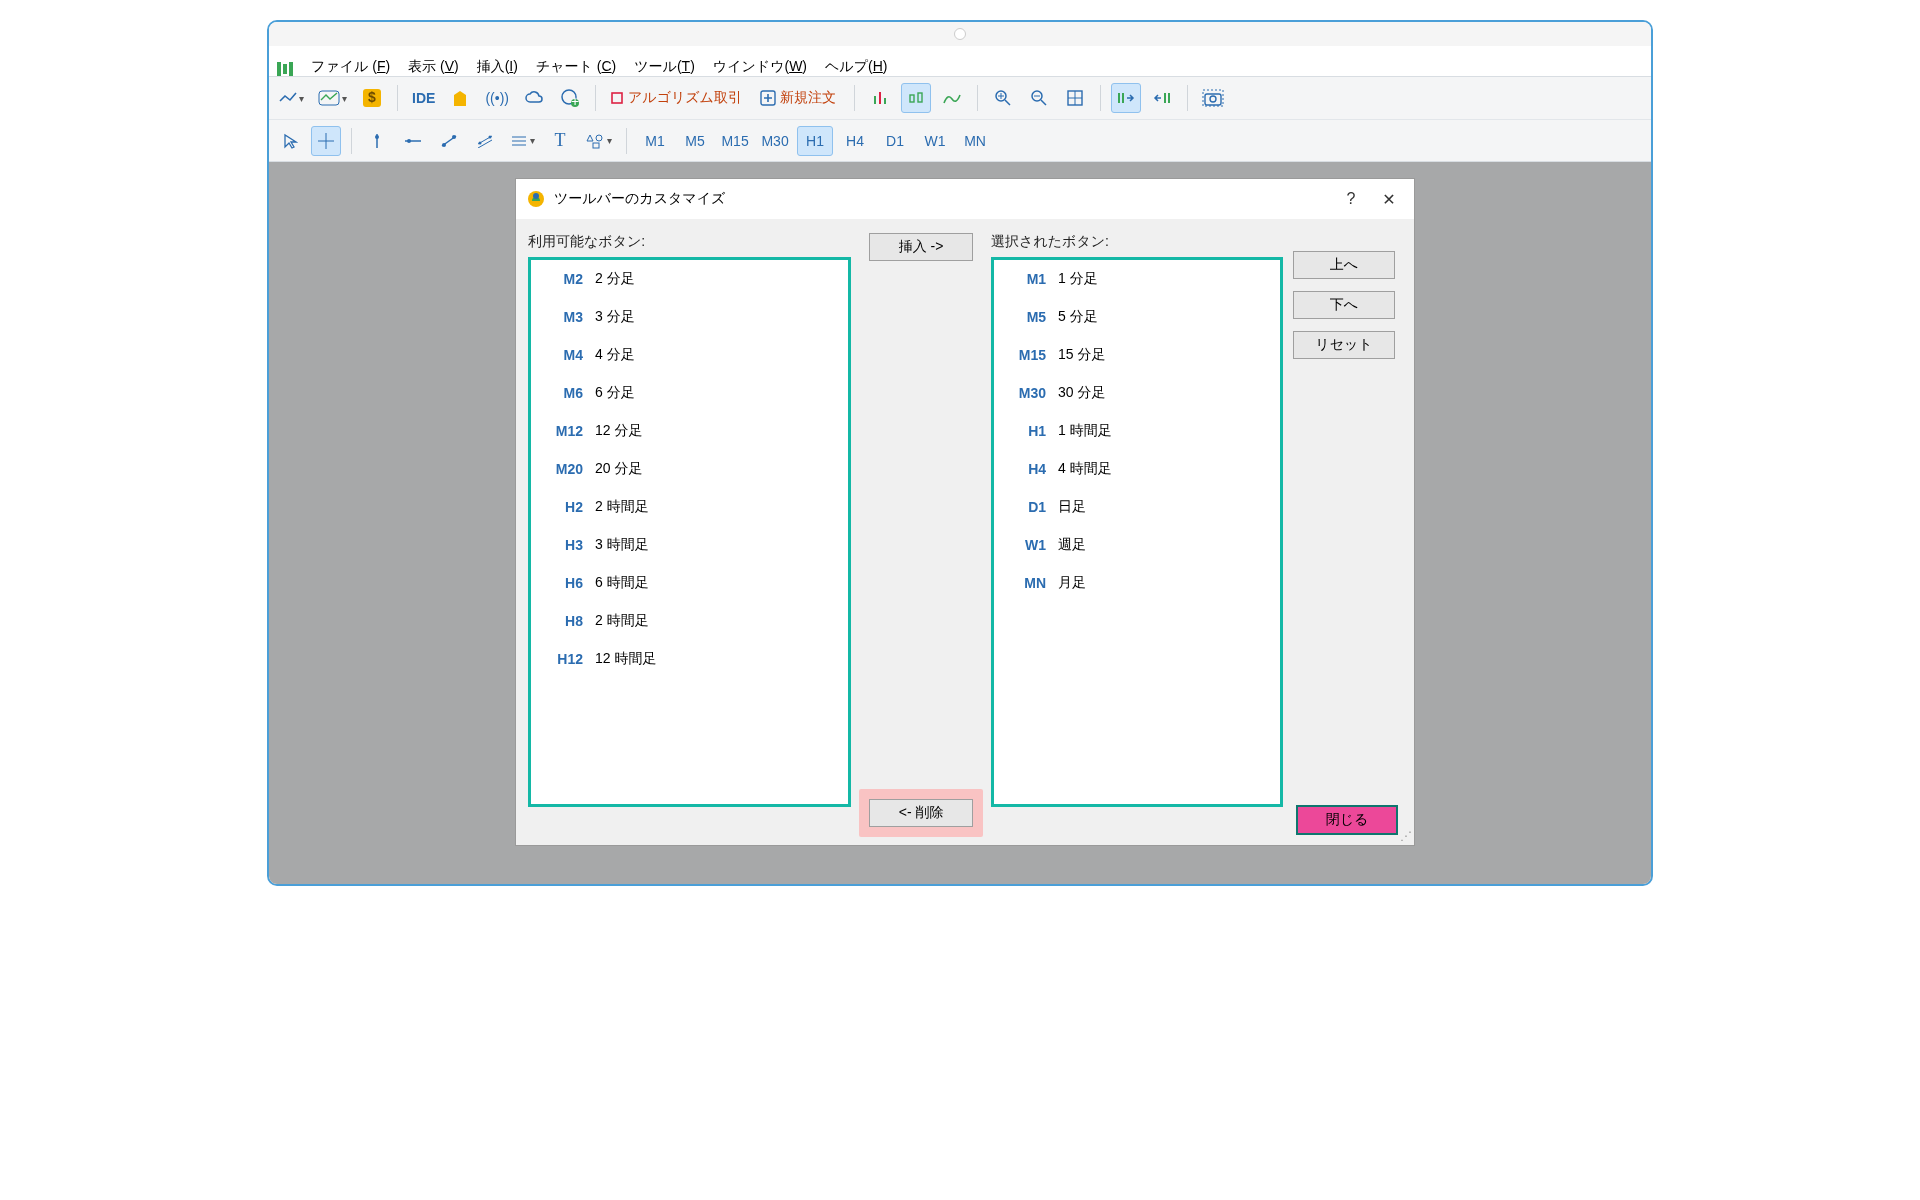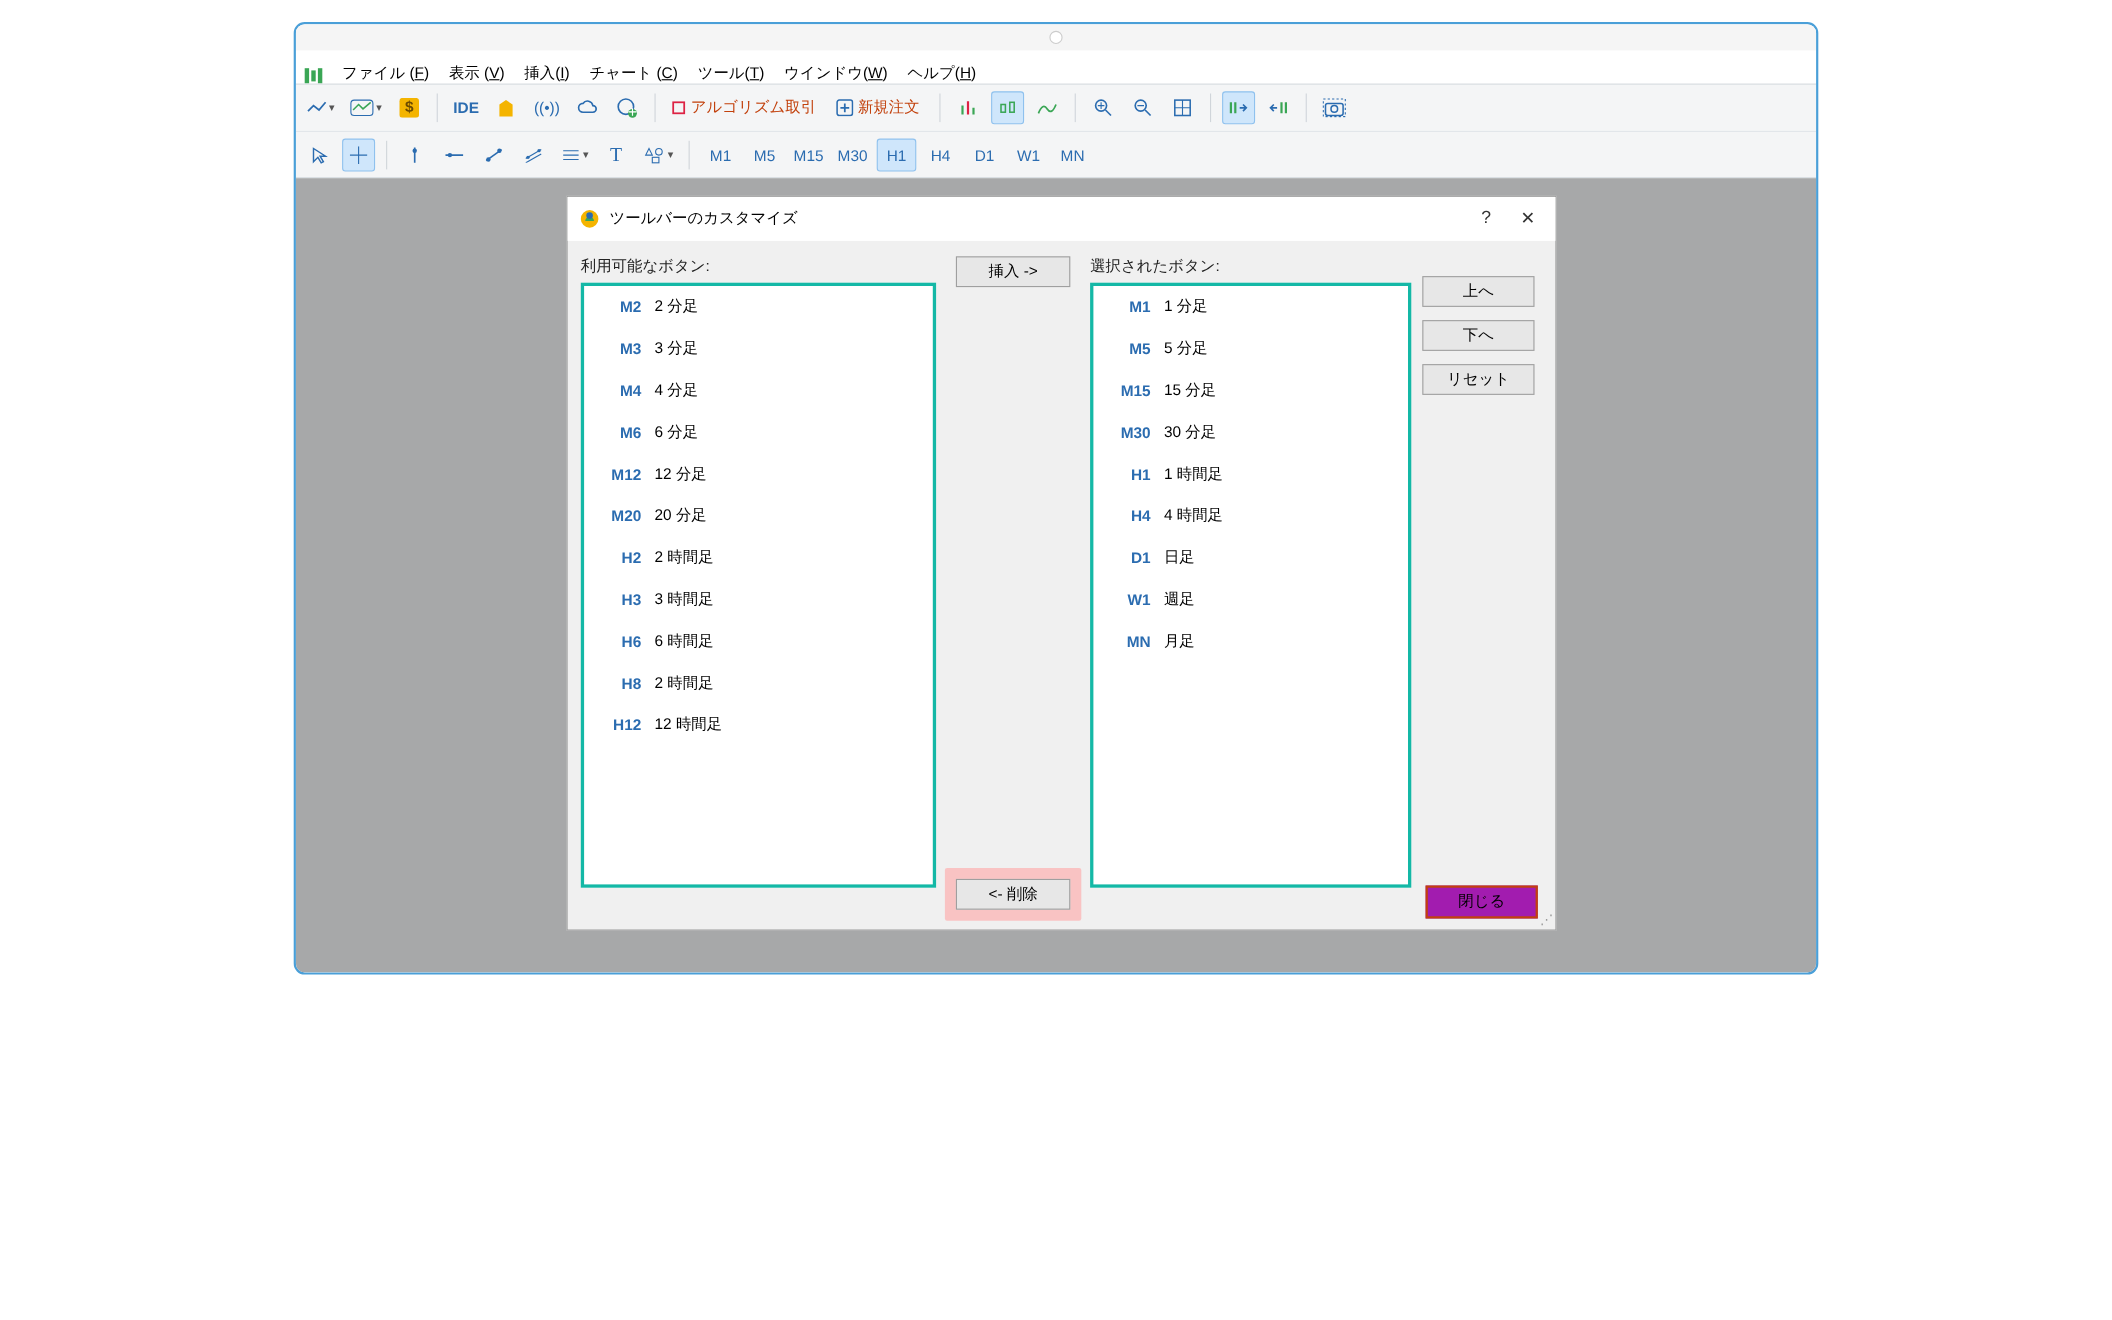--- a/index.html
+++ b/index.html
@@ -34,21 +34,21 @@
 .available{width:332px}.available .listbox{height:550px}
 .selected{width:300px}.selected .listbox{height:550px}
 .listitem{display:flex;align-items:center;gap:12px;height:38px;padding:0 10px}
 .listitem .code{color:#2b6cb0;font-weight:600;min-width:42px;text-align:right}
 .middle{width:120px;display:flex;flex-direction:column;justify-content:space-between;gap:14px;align-items:center}
 .highlight{background:#f9c3c3;padding:10px;border-radius:2px}
 .btn{width:104px;height:28px;background:#e7e7e7;border:1px solid #9f9f9f;display:flex;align-items:center;justify-content:center;cursor:pointer}
 .sidebtns{width:112px;display:flex;flex-direction:column;gap:12px;padding-top:18px;align-items:flex-start}
 .sidebtns .btn{width:102px}
 .dlg-footer{position:absolute;bottom:10px;right:16px}
-.btn.primary{border:2px solid #c2410c;width:102px;height:30px;background:#a21caf}
+.btn.primary{border:2px solid #0f766e;width:102px;height:30px;background:#ec4899}
 .resize{position:absolute;bottom:2px;right:2px;color:#999;font-size:12px}
 .chev{font-size:10px;color:#555;margin-left:2px}
 </style>
 </head>
 <body>
 
 <div class="titlebar">
   <span class="dot"></span>
 </div>
 

